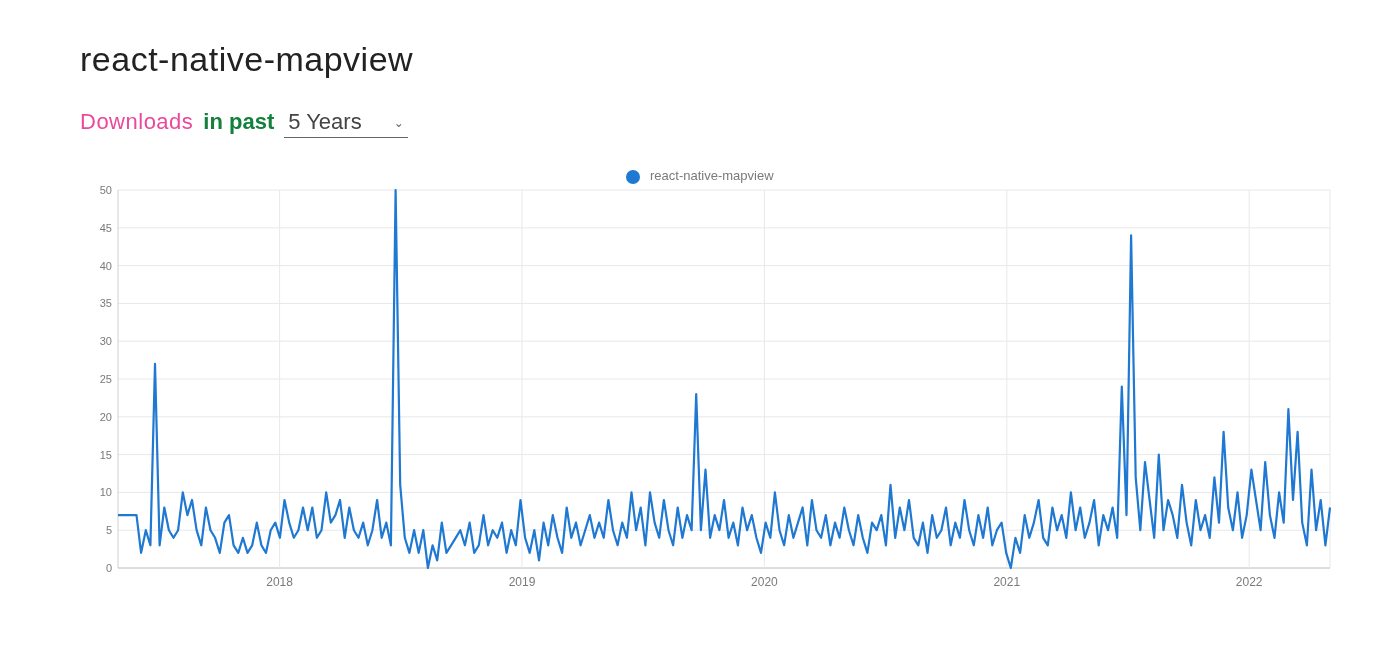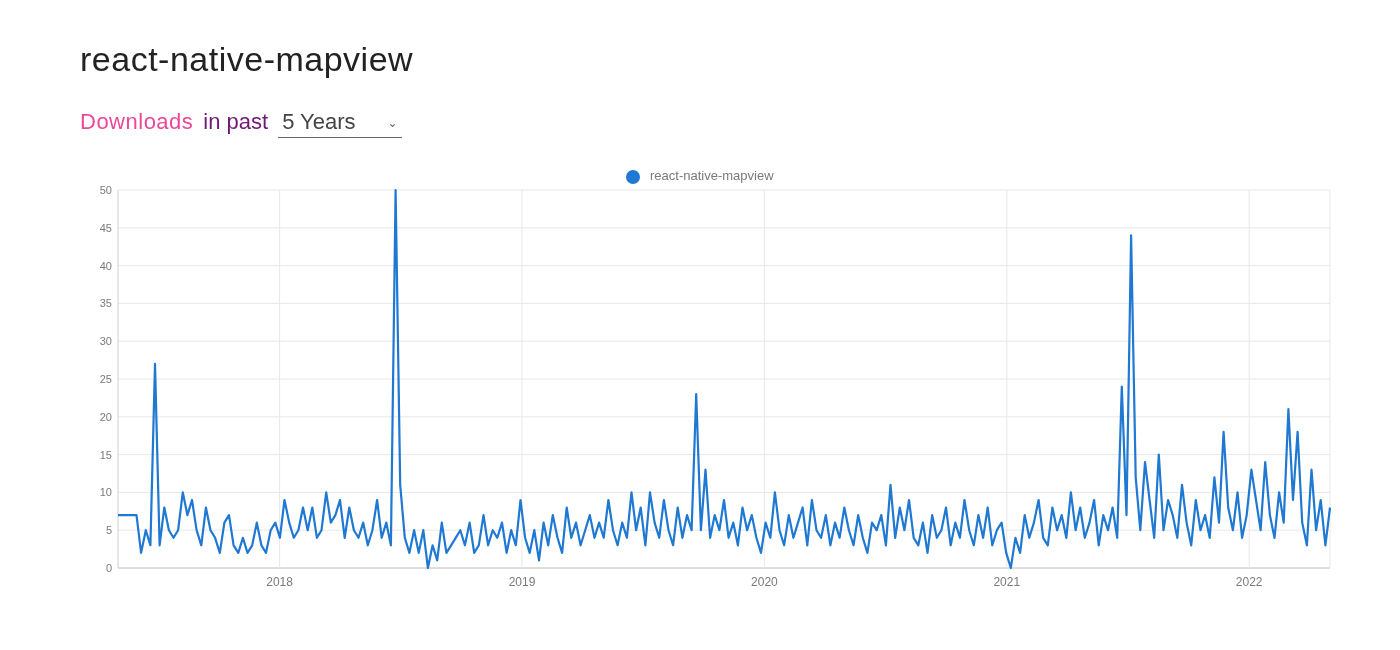--- a/index.html
+++ b/index.html
@@ -25,21 +25,21 @@
   .subline {
     font-size: 22px;
     font-weight: 300;
     color: #555;
     margin: 0 0 10px 0;
     display: flex;
     align-items: baseline;
     gap: 10px;
   }
   .subline .dl-label { color: #ec4899; font-weight: 400; letter-spacing: 0.5px;}
-  .subline .in-past { color: #701a75; font-weight: 400;}
+  .subline .in-past { color: #15803d; font-weight: 700;}
   .range-select {
     display: inline-flex;
     align-items: baseline;
     gap: 32px;
     border-bottom: 1px solid #666;
     padding: 0 4px 2px 4px;
     cursor: pointer;
     font-size: 22px;
     color: #444;
   }

